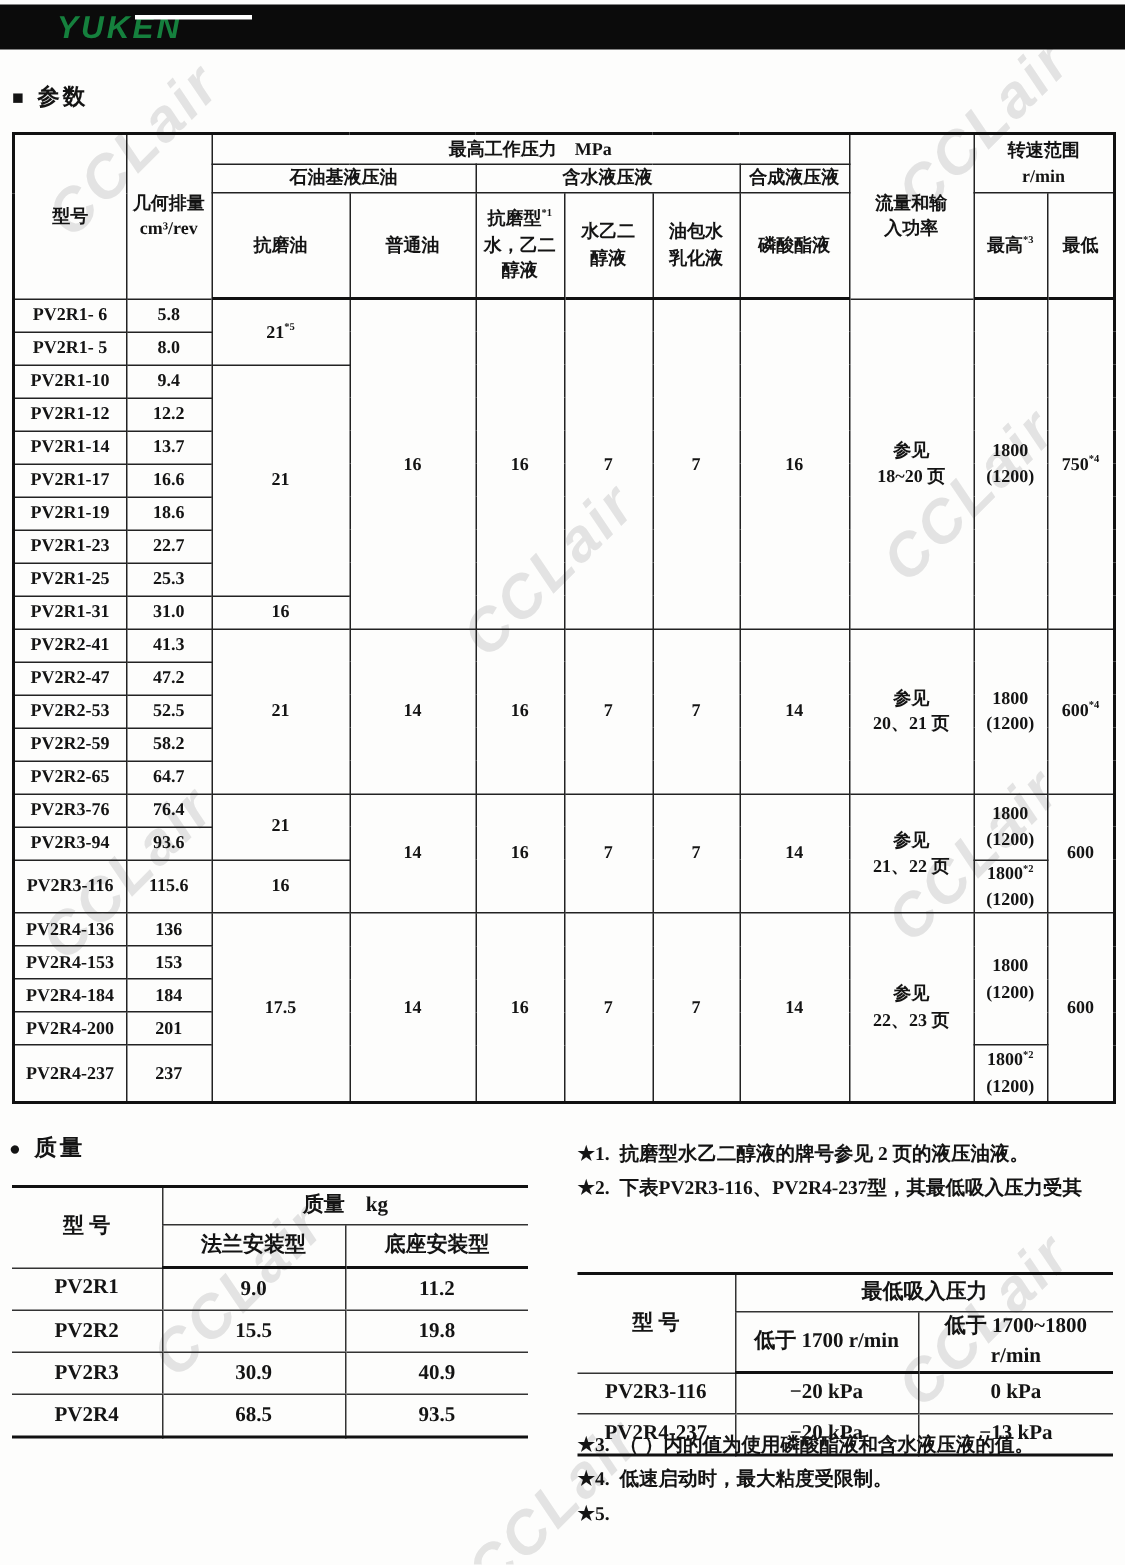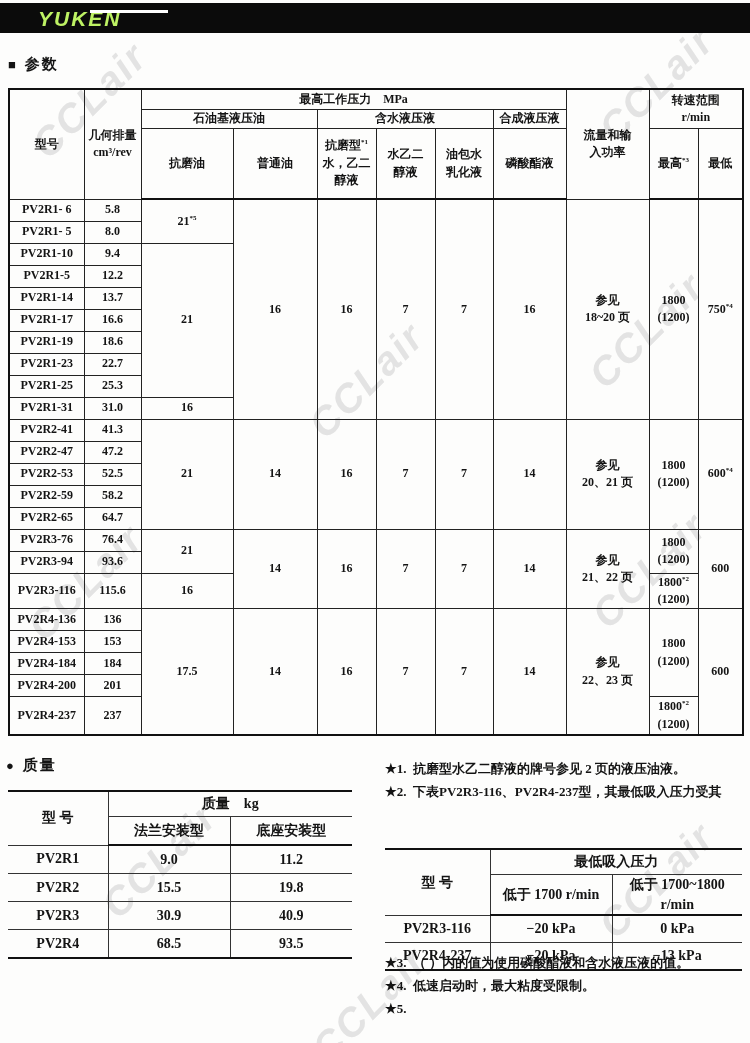--- a/index.html
+++ b/index.html
@@ -6,21 +6,21 @@
   body{
     width:750px;height:1043px;position:relative;background:#fdfdfc;
     font-family:"Liberation Serif","DejaVu Serif",serif;color:#141414;
     overflow:hidden;
   }
   
   .wm{position:absolute;color:#c8c8c8;opacity:.48;font:italic 700 40px "Liberation Sans","DejaVu Sans",sans-serif;
       transform:rotate(-45deg);letter-spacing:2px;white-space:nowrap;pointer-events:none;}
   
   .topbar{position:absolute;left:0;top:3px;width:750px;height:30px;background:#0b0b0b;}
-  .logo{position:absolute;left:38px;top:4px;color:#bef264;
+  .logo{position:absolute;left:38px;top:4px;color:#15803d;
         font-family:"Liberation Sans","DejaVu Sans",sans-serif;font-weight:bold;font-style:italic;
         font-size:21px;letter-spacing:2px;}
   .logo-bar{position:absolute;left:52px;top:3px;width:78px;height:3px;background:#fff;}
   
   .sect{position:absolute;font-weight:700;font-size:15px;letter-spacing:2px;}
   .sect .bullet{font-size:13px;margin-right:7px;}
   
   table{border-collapse:collapse;table-layout:fixed;}
   .grid{position:absolute;left:8px;top:88px;width:734px;border:2px solid #111;}
   .grid th,.grid td{border:1px solid #222;text-align:center;vertical-align:middle;
@@ -128,21 +128,21 @@
       <tr>
         <td>PV2R1- 5</td>
         <td>8.0</td>
       </tr>
       <tr>
         <td>PV2R1-10</td>
         <td>9.4</td>
         <td rowspan="7">21</td>
       </tr>
       <tr>
-        <td>PV2R1-5</td>
+        <td>PV2R1-12</td>
         <td>12.2</td>
       </tr>
       <tr>
         <td>PV2R1-14</td>
         <td>13.7</td>
       </tr>
       <tr>
         <td>PV2R1-17</td>
         <td>16.6</td>
       </tr>

